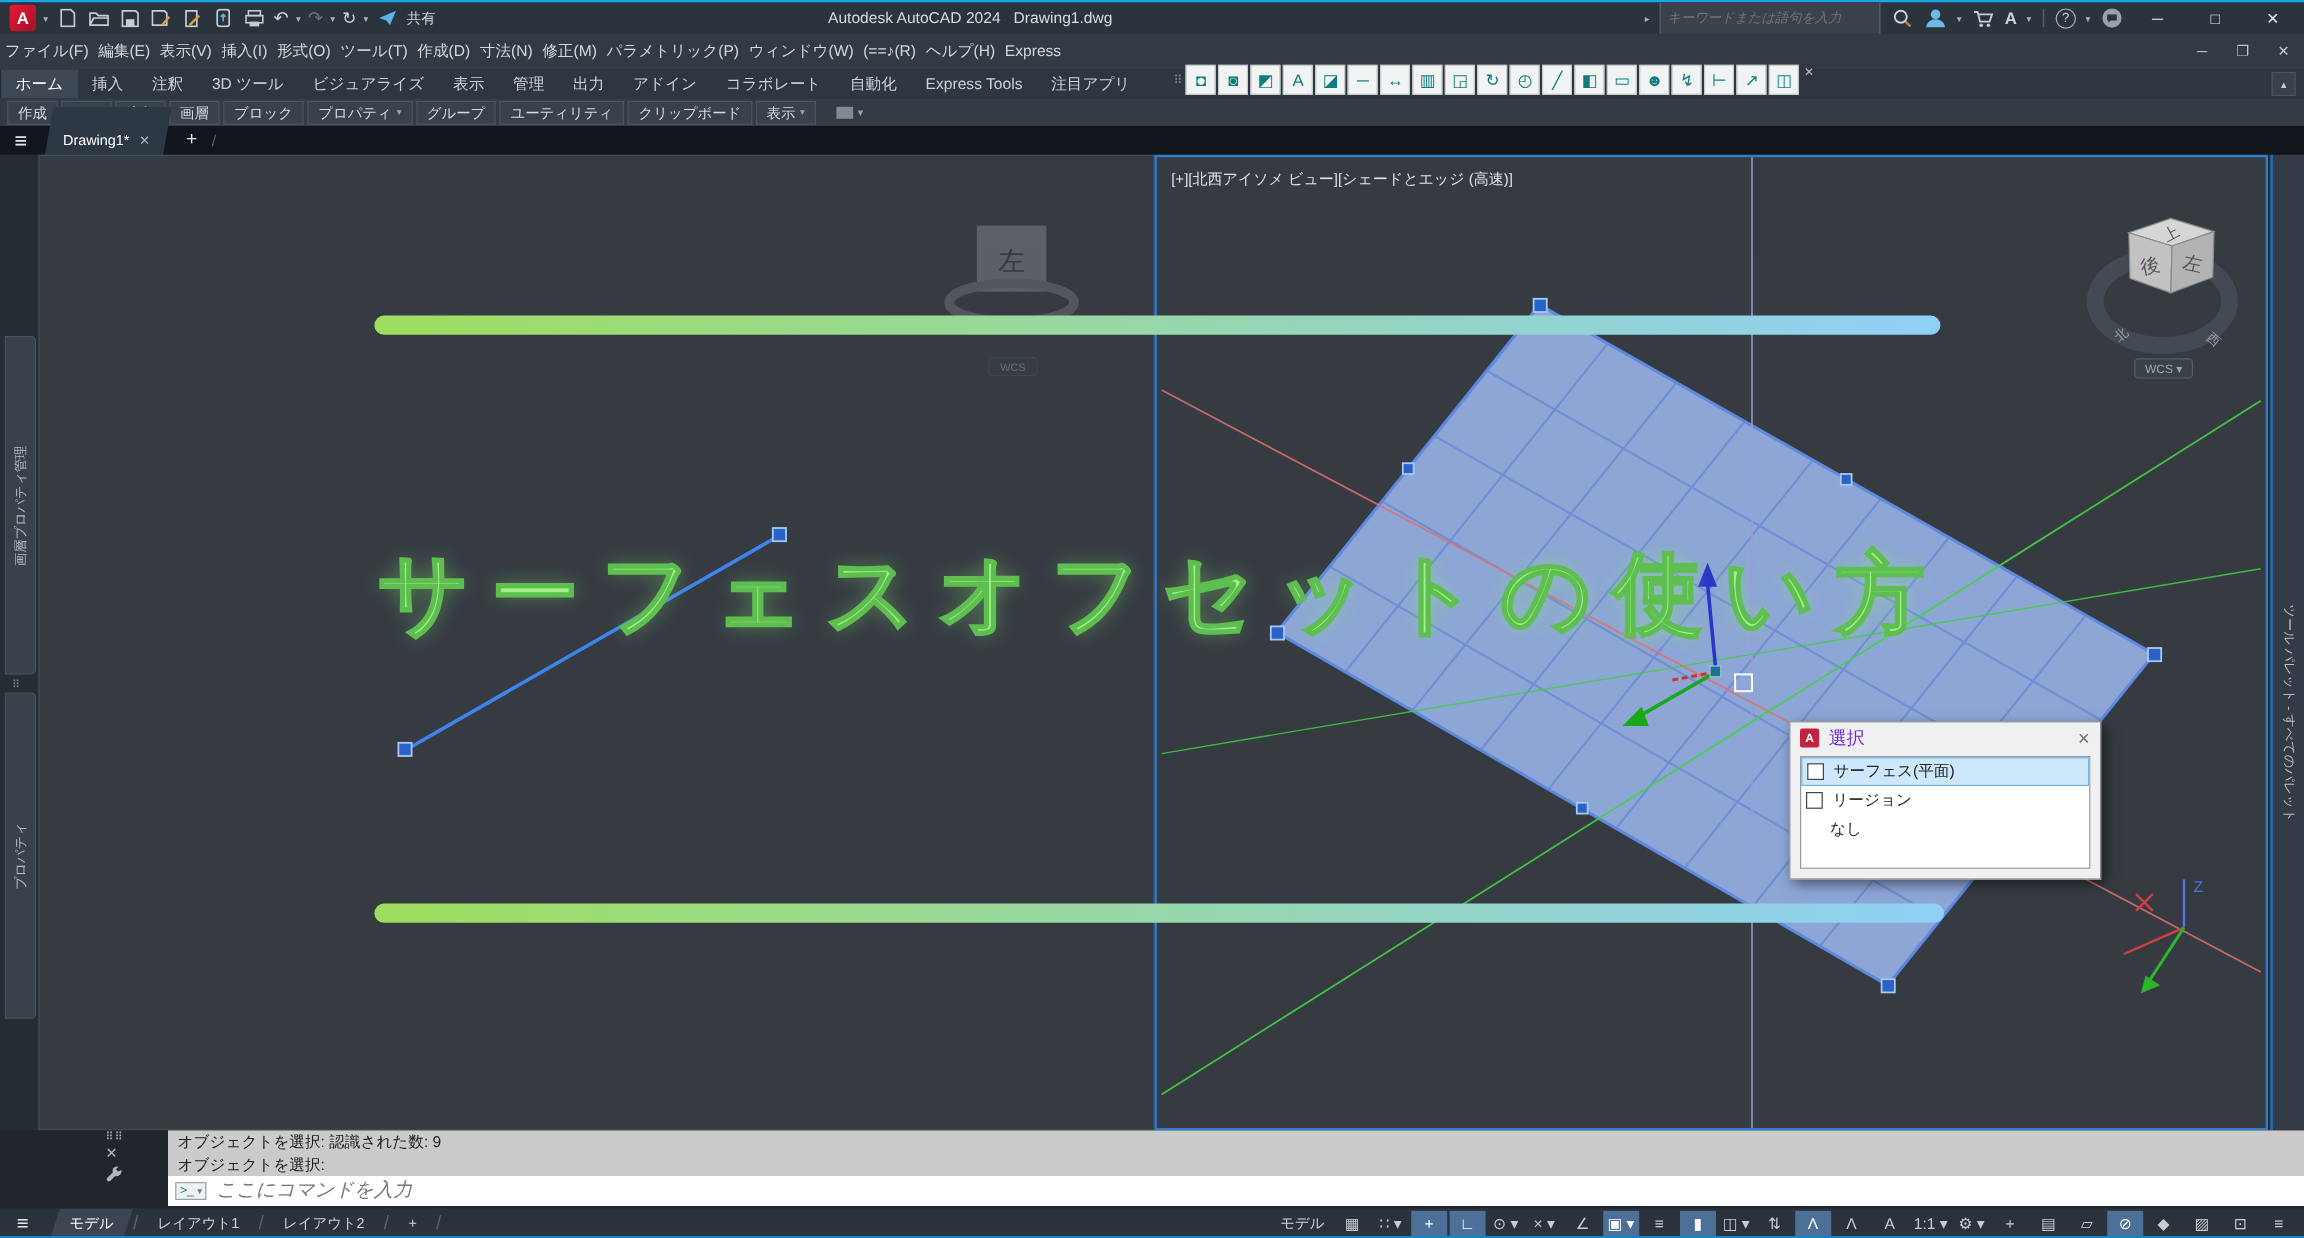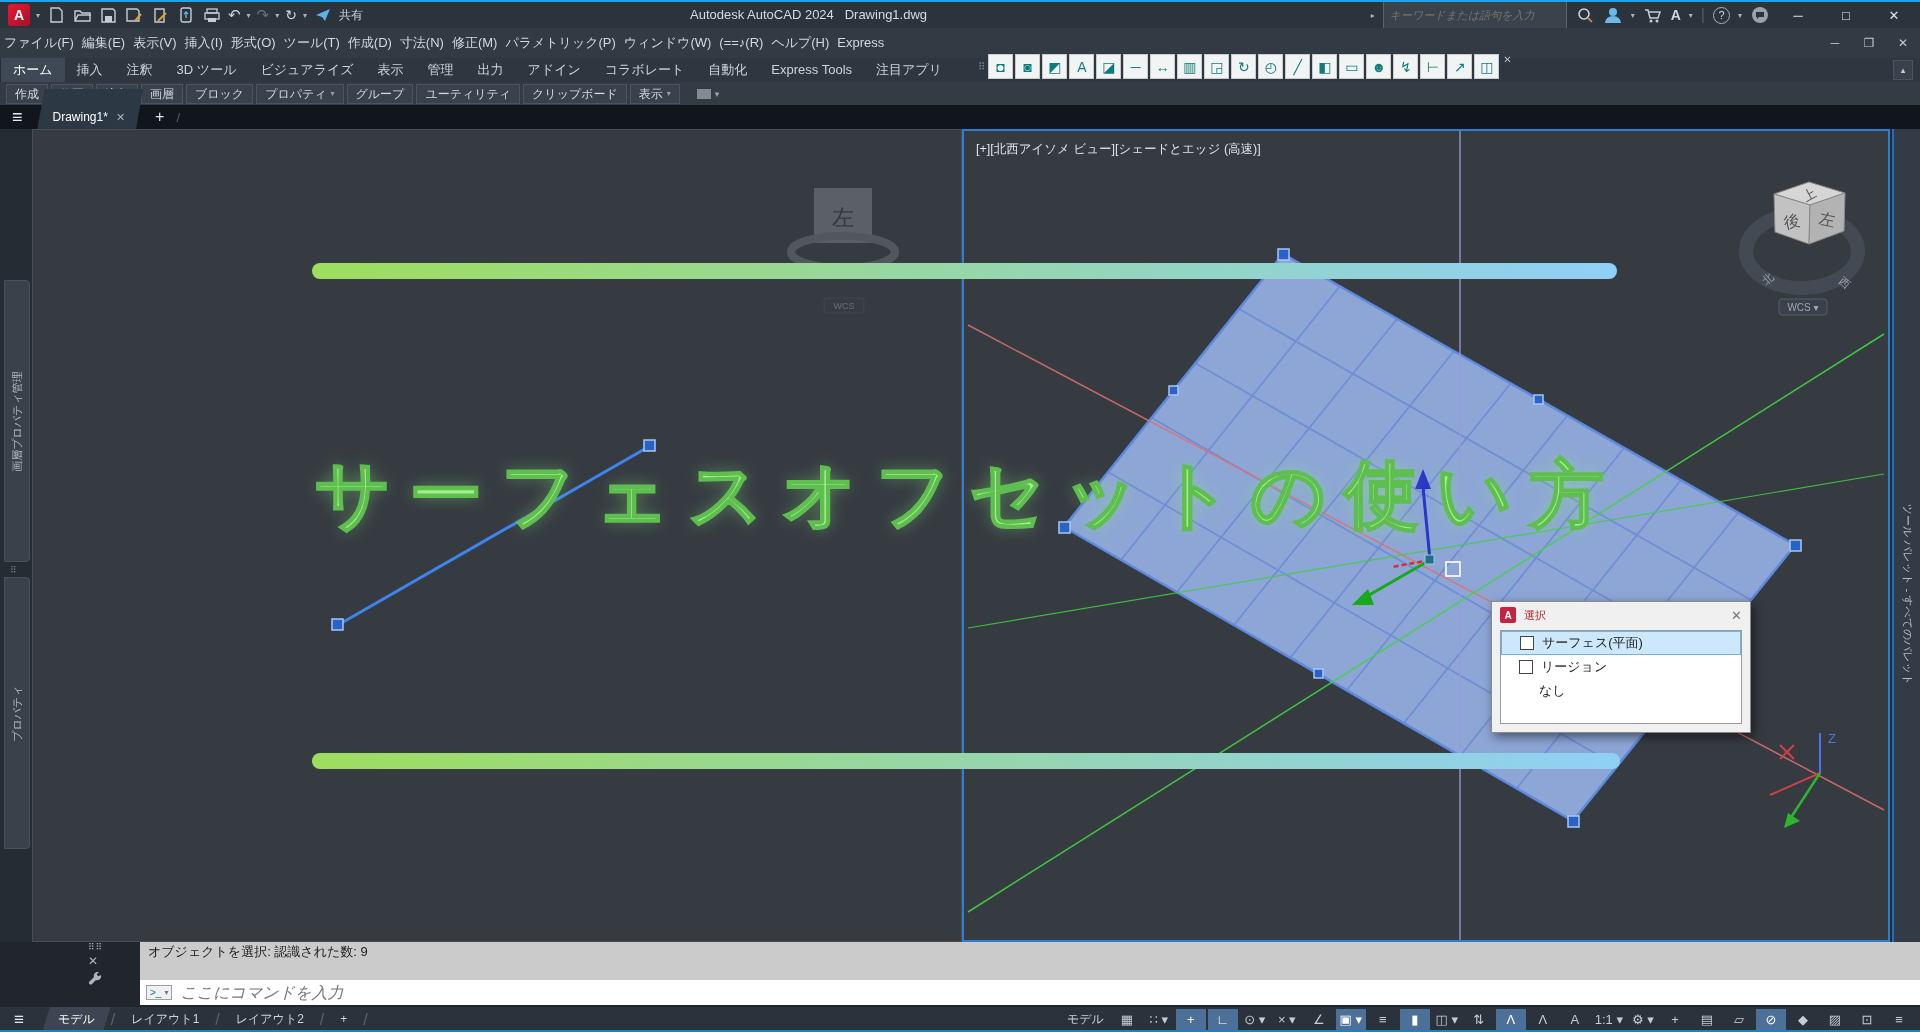--- a/index.html
+++ b/index.html
@@ -66,24 +66,24 @@
   .gbar{height:16px;border-radius:8px;background:linear-gradient(90deg,#9edd5d,#8fd0f7);z-index:20;}
   .headline{left:315px;top:444px;width:1295px;text-align:center;z-index:20;
             font-size:74px;font-weight:bold;letter-spacing:18px;color:#a2f088;
             -webkit-text-stroke:2px #5fbe50;text-shadow:0 0 16px rgba(140,240,120,.45);white-space:nowrap;}
   
   .dlg{left:1491px;top:599px;width:258px;height:130px;background:#f0f0f0;border:1px solid #8b8b8b;
        box-shadow:3px 4px 10px rgba(0,0,0,.5);z-index:30;font-size:13px;color:#222;}
   .dlg-title{height:26px;display:flex;align-items:center;padding:0 8px;gap:8px;}
   .dlg-alogo{width:16px;height:16px;border-radius:2px;background:#c32240;color:#fff;font-size:10px;font-weight:bold;
              display:flex;align-items:center;justify-content:center;}
-  .dlg-tt{color:#b91c1c;font-size:11px;flex:1;}
+  .dlg-tt{color:#6d28d9;font-size:15px;flex:1;}
   .dlg-x{color:#777;font-size:13px;}
   .dlg-list{margin:2px 8px;background:#fff;border:1px solid #9a9a9a;height:92px;}
-  .dlg-row{height:24px;display:flex;align-items:center;gap:8px;padding:0 18px;box-sizing:border-box;}
+  .dlg-row{height:24px;display:flex;align-items:center;gap:8px;padding:0 4px;box-sizing:border-box;}
   .dlg-row.sel{background:#cde8fb;border:1px solid #74b2e2;}
   .cb{width:12px;height:12px;border:1px solid #444;background:#fff;flex:none;}
   .cbspace{width:12px;flex:none;}
   
   .cmdzone{left:0;top:940px;width:1920px;height:65px;background:#21262d;}
   .cmd-gutter{position:absolute;left:88px;top:0;width:52px;height:65px;color:#aeb5bd;}
   .cmd-hist{position:absolute;left:140px;top:0;width:1780px;height:38px;background:#cbcbcb;color:#1c1c1c;
             font-size:13px;line-height:19px;padding-left:8px;box-sizing:border-box;}
   .cmd-input{position:absolute;left:140px;top:38px;width:1780px;height:25px;background:#fff;display:flex;align-items:center;gap:6px;padding-left:6px;box-sizing:border-box;}
   .cmdicon{border:1px solid #9aa0a6;background:#eef1f3;color:#0e7c7c;font-size:10px;padding:1px 3px;display:flex;gap:3px;align-items:center;}
@@ -458,20 +458,21 @@
       <div style="font-size:9px;letter-spacing:1px;">⠿⠿</div>
       <div style="font-size:12px;margin-top:2px;">✕</div>
       <div style="margin-top:4px;">
         <svg width="15" height="15">
             <path d="M13 3 a4 4 0 0 1 -5 5 L4 12 a1.6 1.6 0 0 1 -2.5 -2.5 L6 5 a4 4 0 0 1 5 -5 l-2.4 2.4 1.8 1.8 z" fill="#aeb5bd"></path>
           </svg>
       </div>
     </div>
     <div class="cmd-hist">
       <div>オブジェクトを選択:  認識された数:  9</div>
+      <div>オブジェクトを選択:</div>
     </div>
     <div class="cmd-input">
       <span class="cmdicon">
           <span>&gt;_</span>
           <span style="color:#777;font-size:8px;">▾</span>
         </span>
       <input class="cmd-in" placeholder="ここにコマンドを入力" style="">
     </div>
   </div>
 

